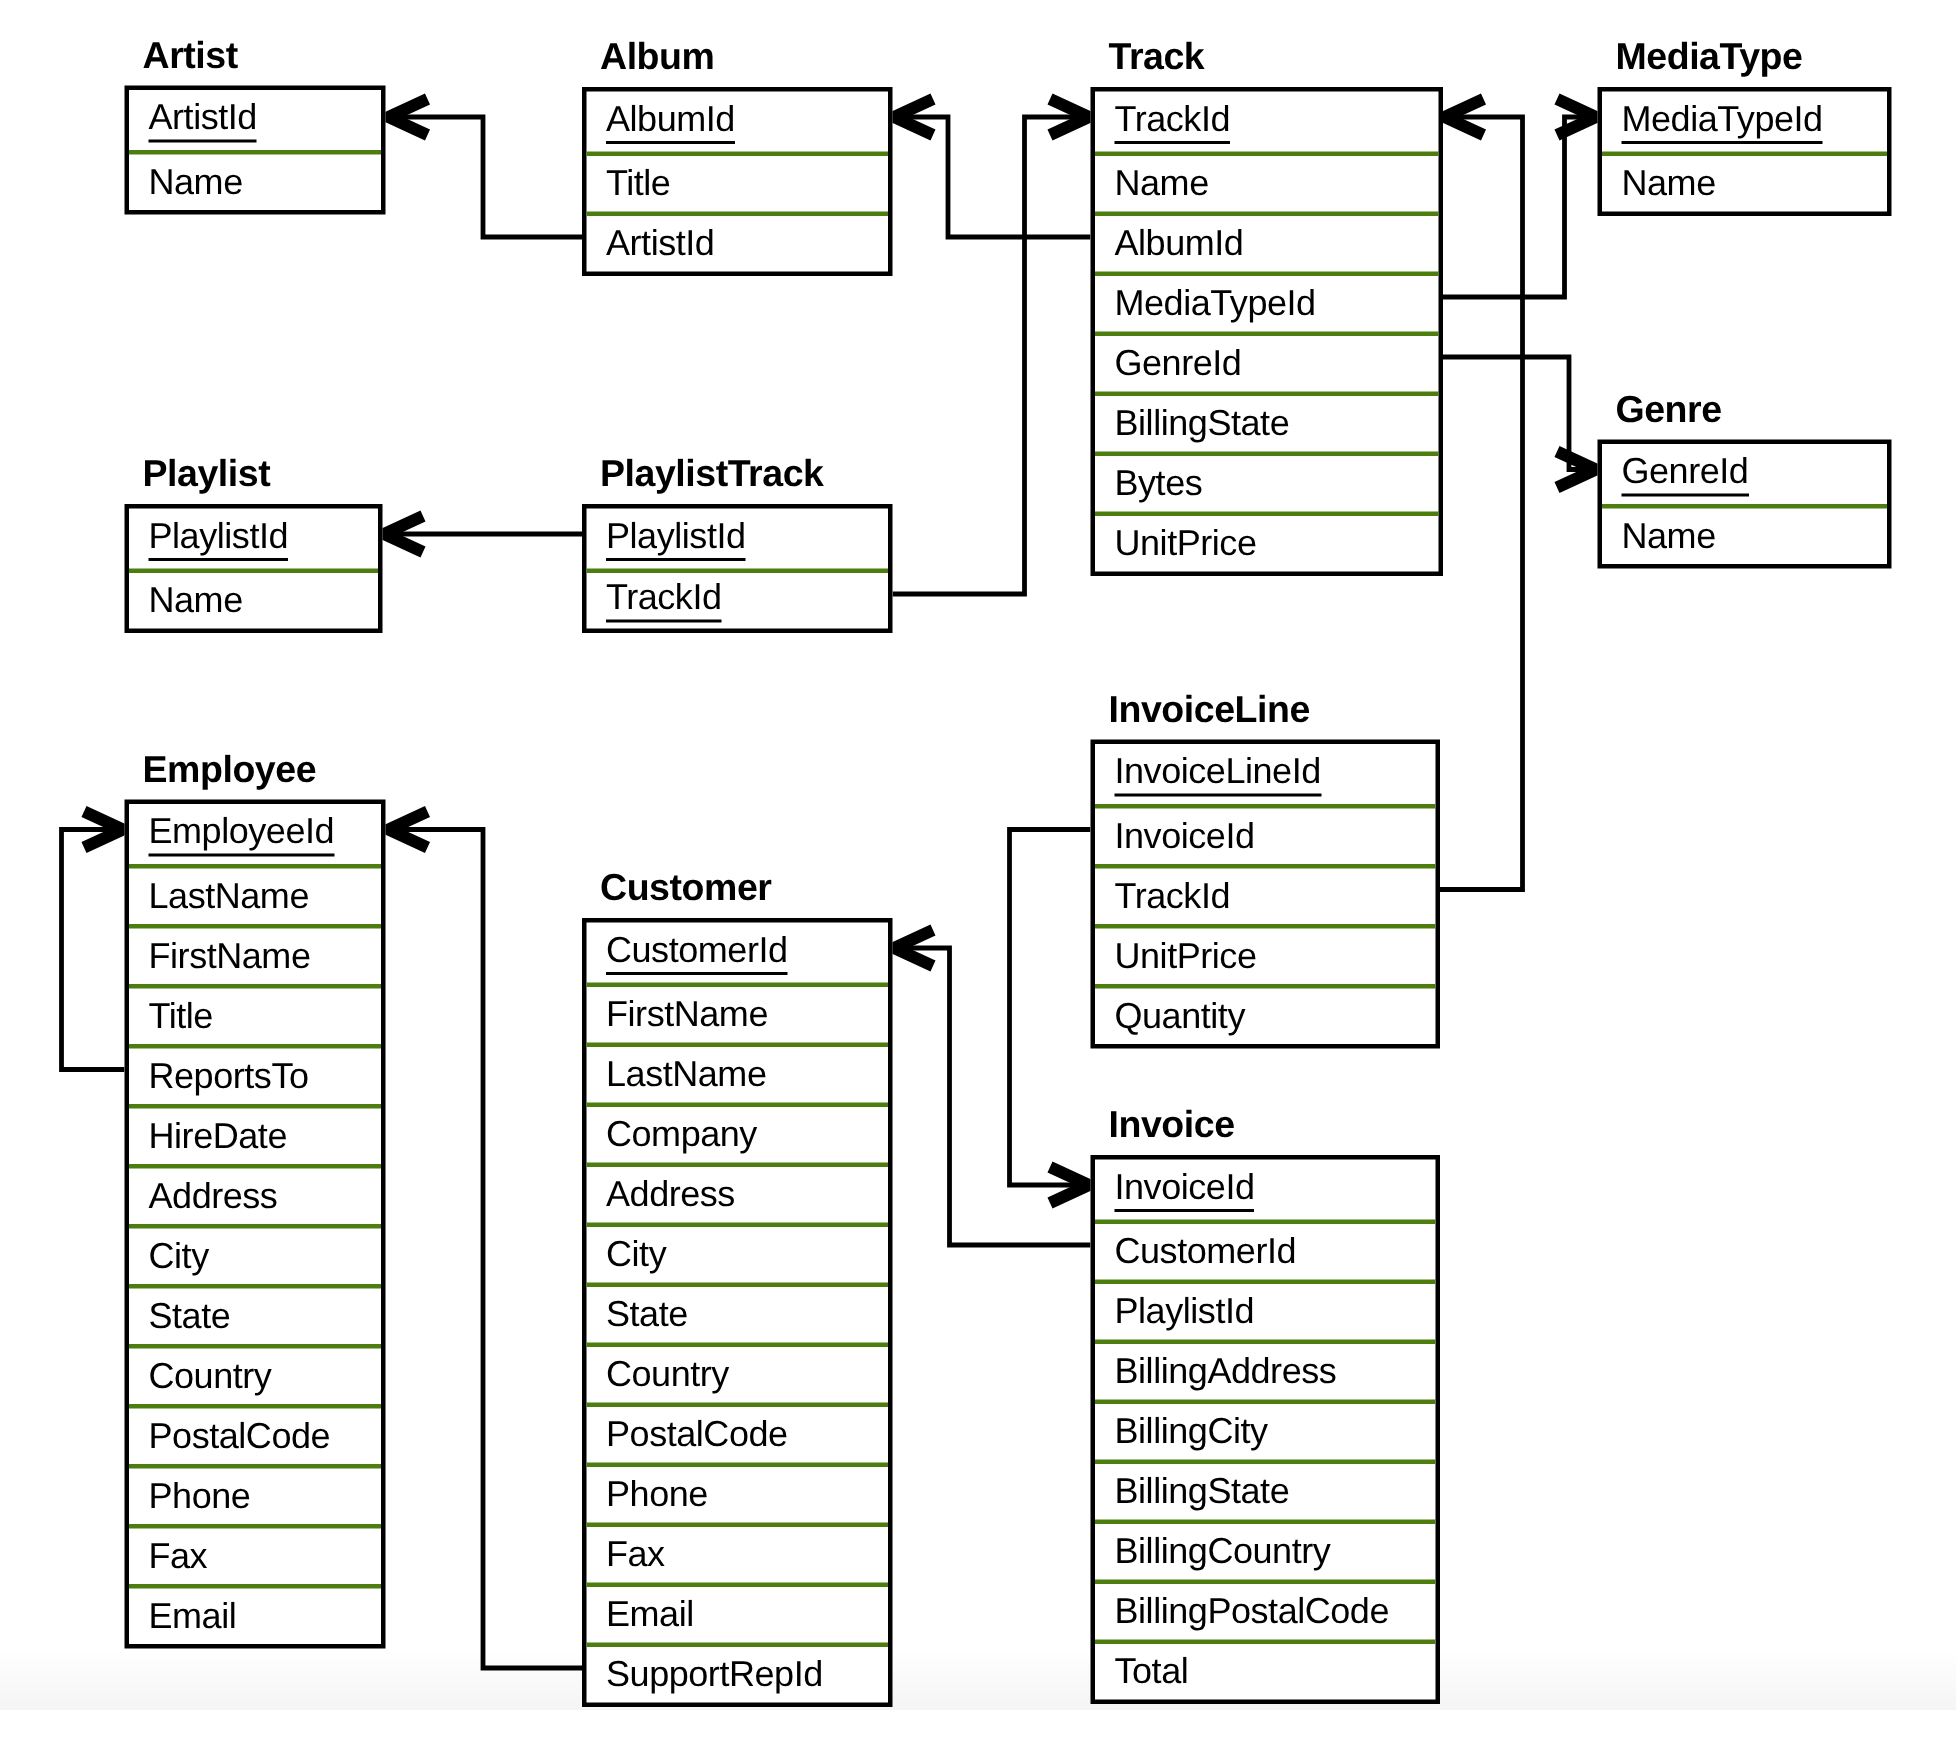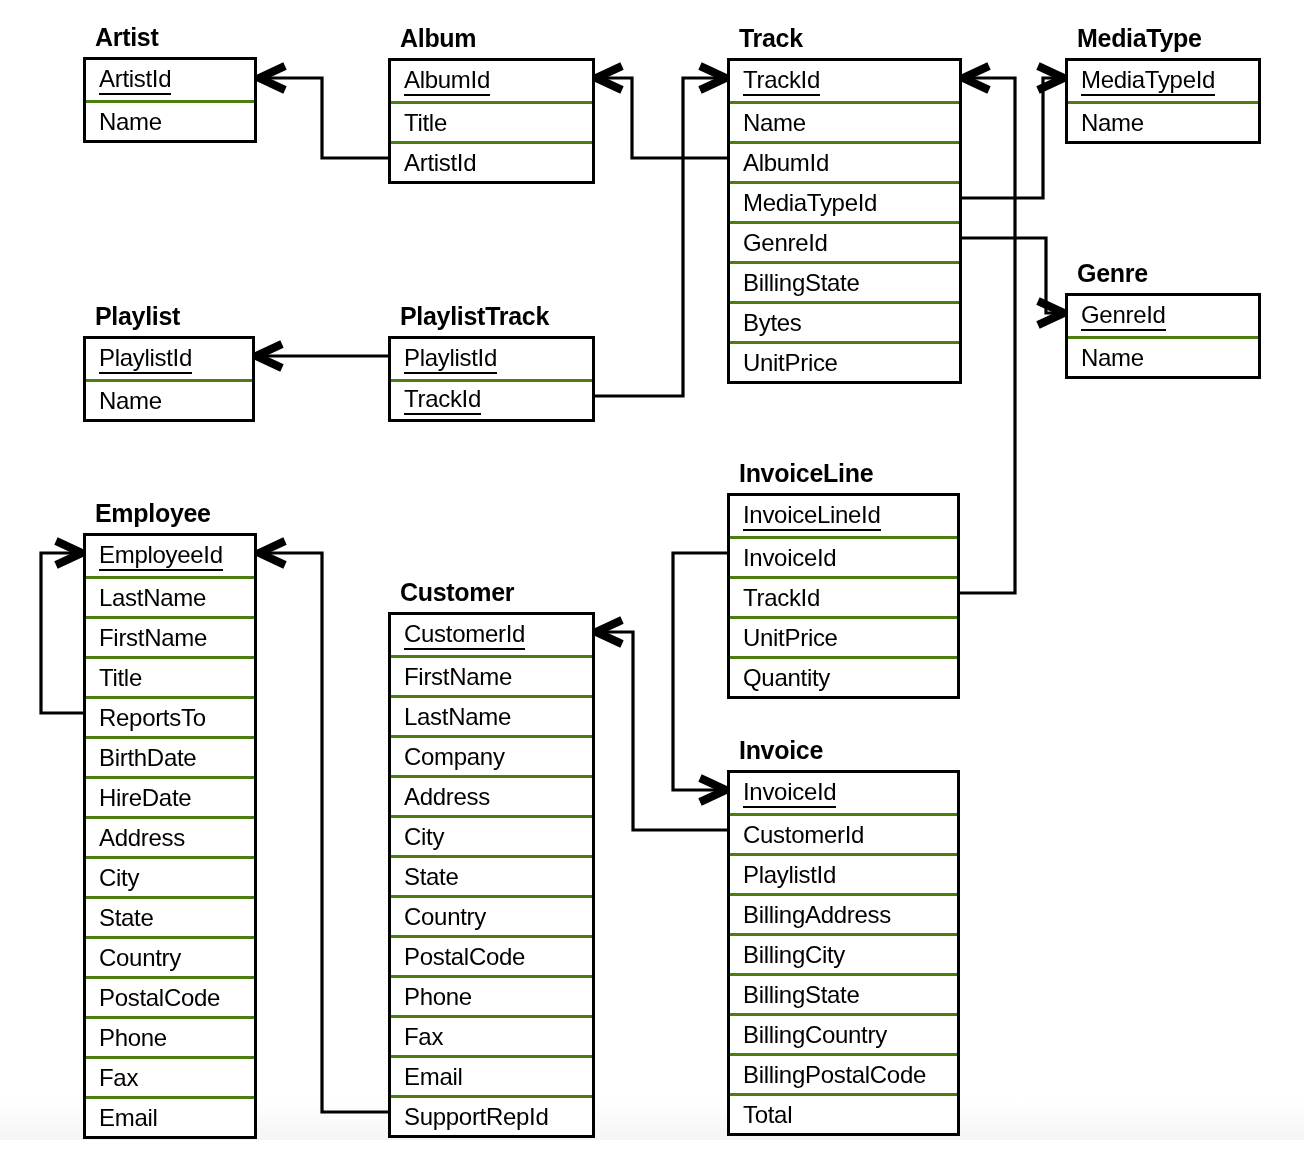--- a/index.html
+++ b/index.html
@@ -190,23 +190,20 @@
           <div class="row">
             <span class="fname">FirstName</span>
           </div>
           <div class="row">
             <span class="fname">Title</span>
           </div>
           <div class="row">
             <span class="fname">ReportsTo</span>
           </div>
           <div class="row">
-            <span class="fname">BirthDate</span>
-          </div>
-          <div class="row">
             <span class="fname">HireDate</span>
           </div>
           <div class="row">
             <span class="fname">Address</span>
           </div>
           <div class="row">
             <span class="fname">City</span>
           </div>
           <div class="row">
             <span class="fname">State</span>

